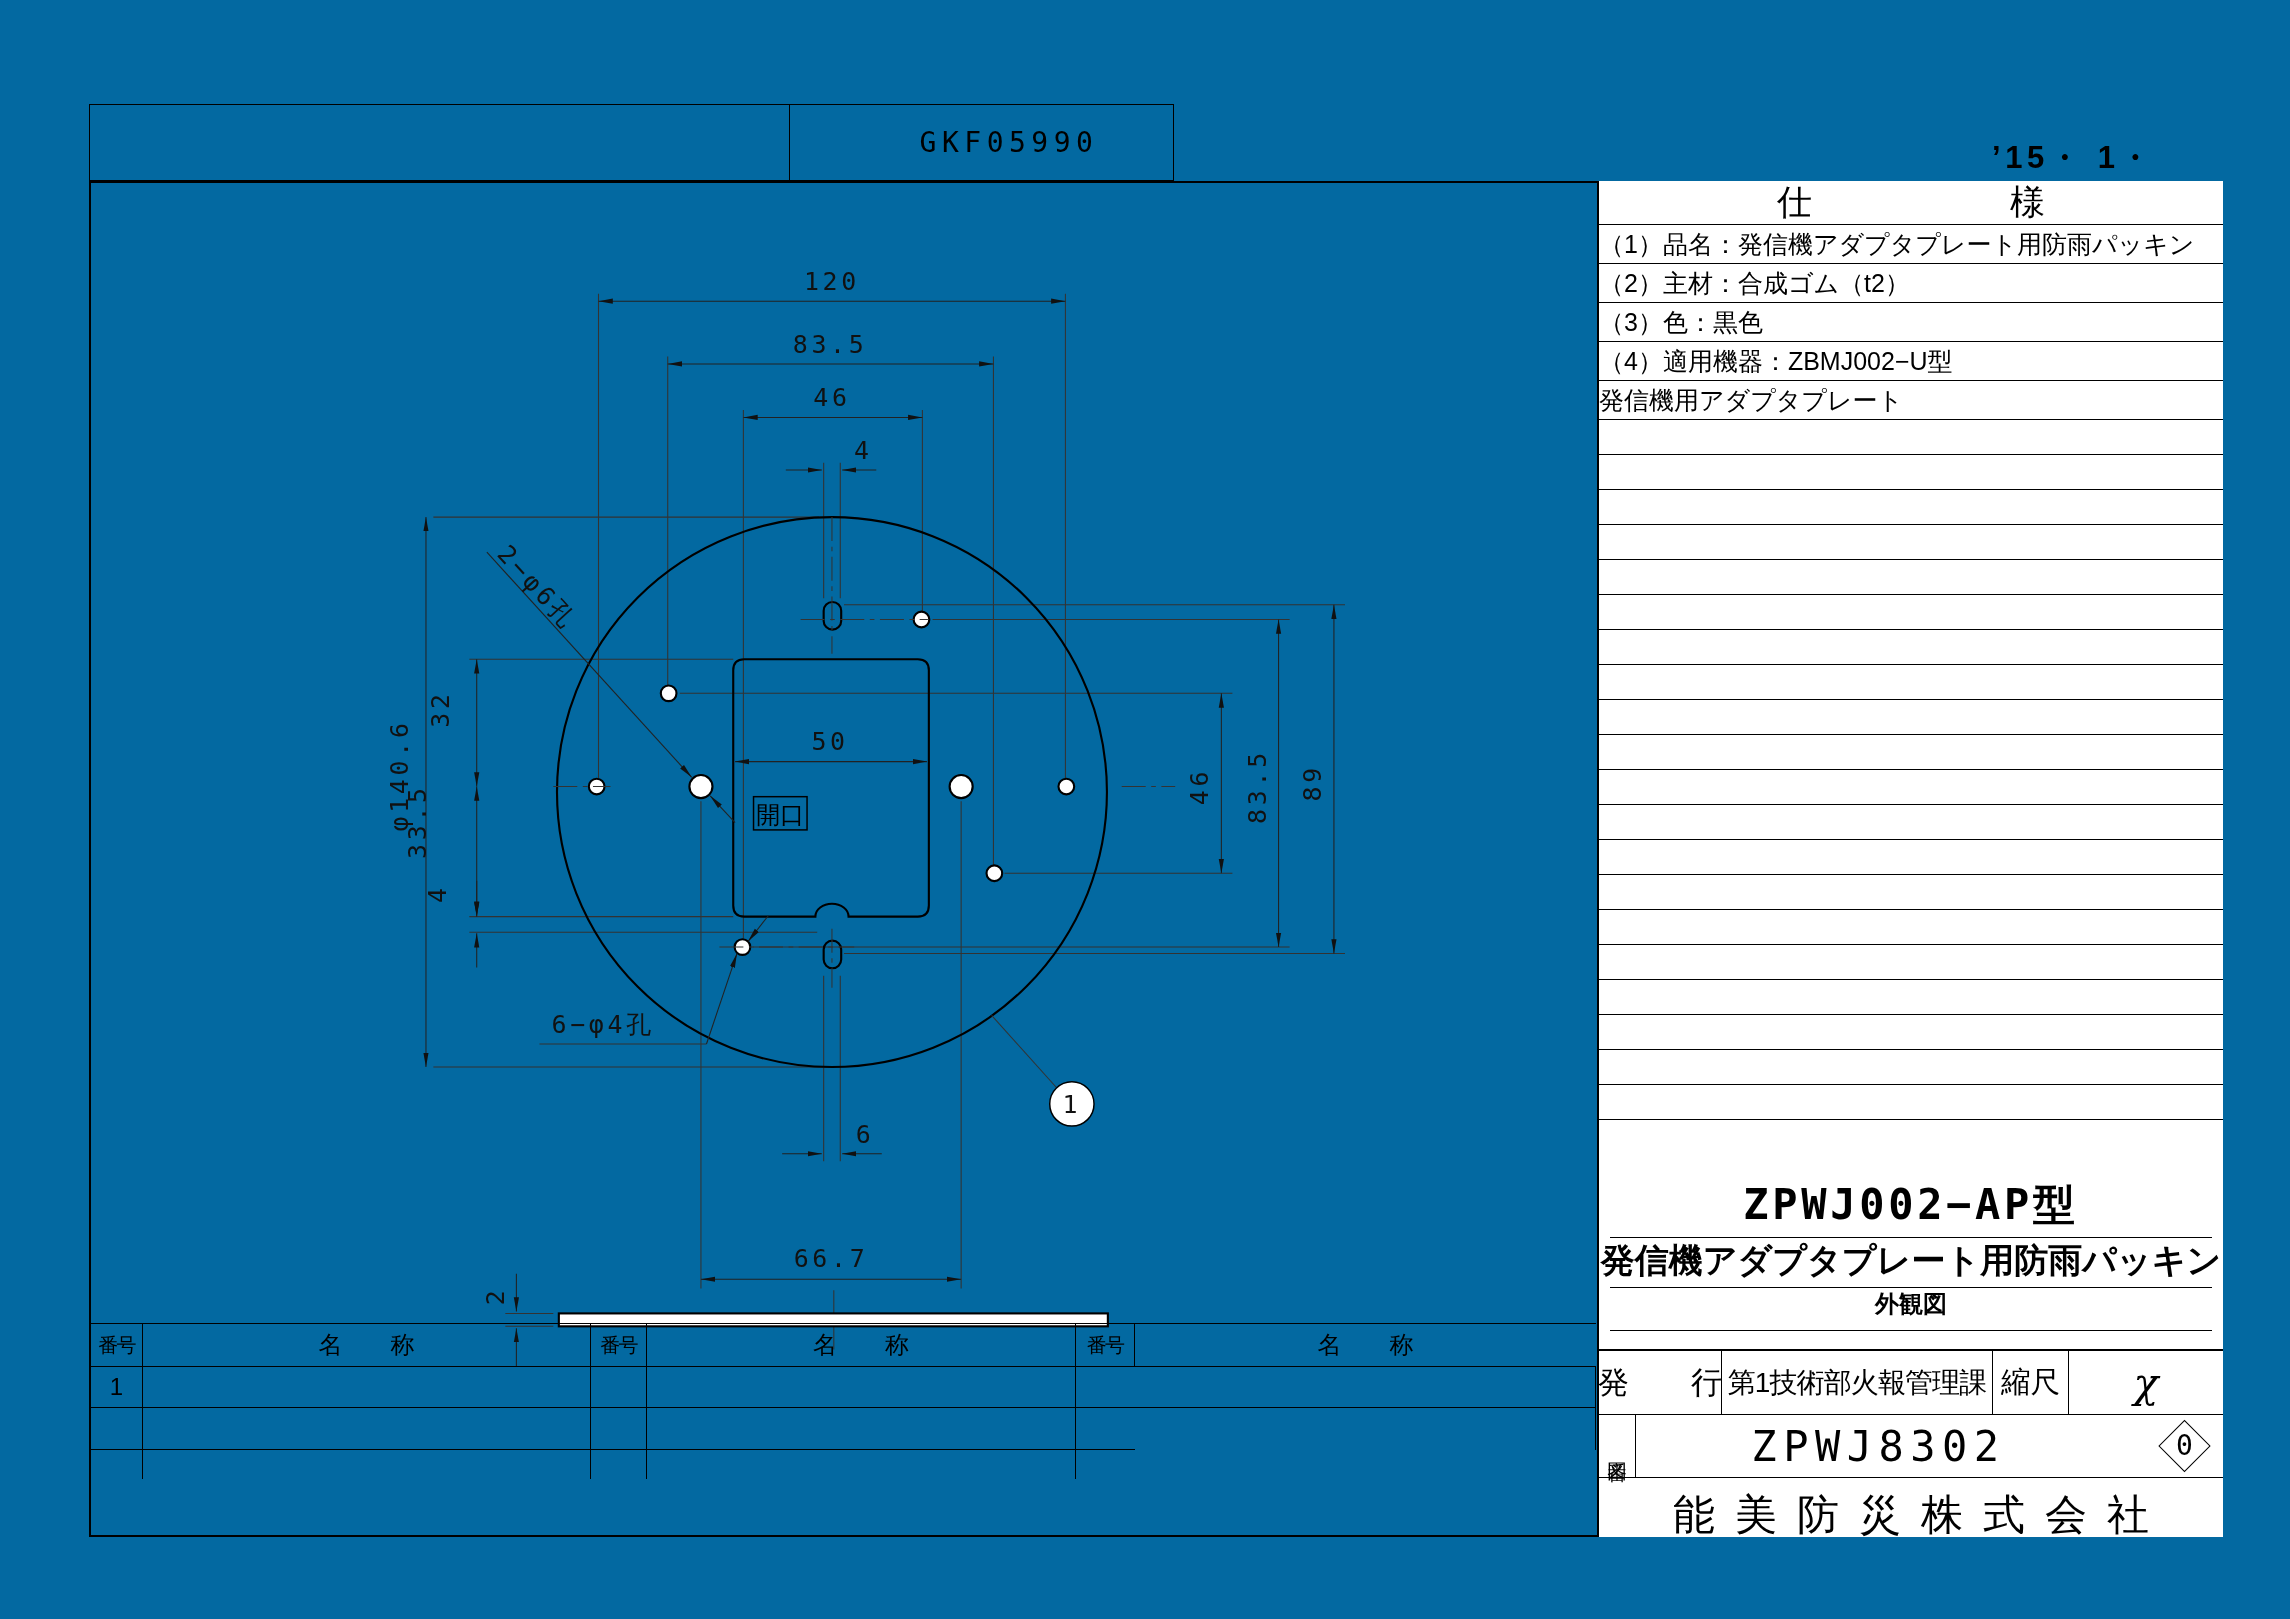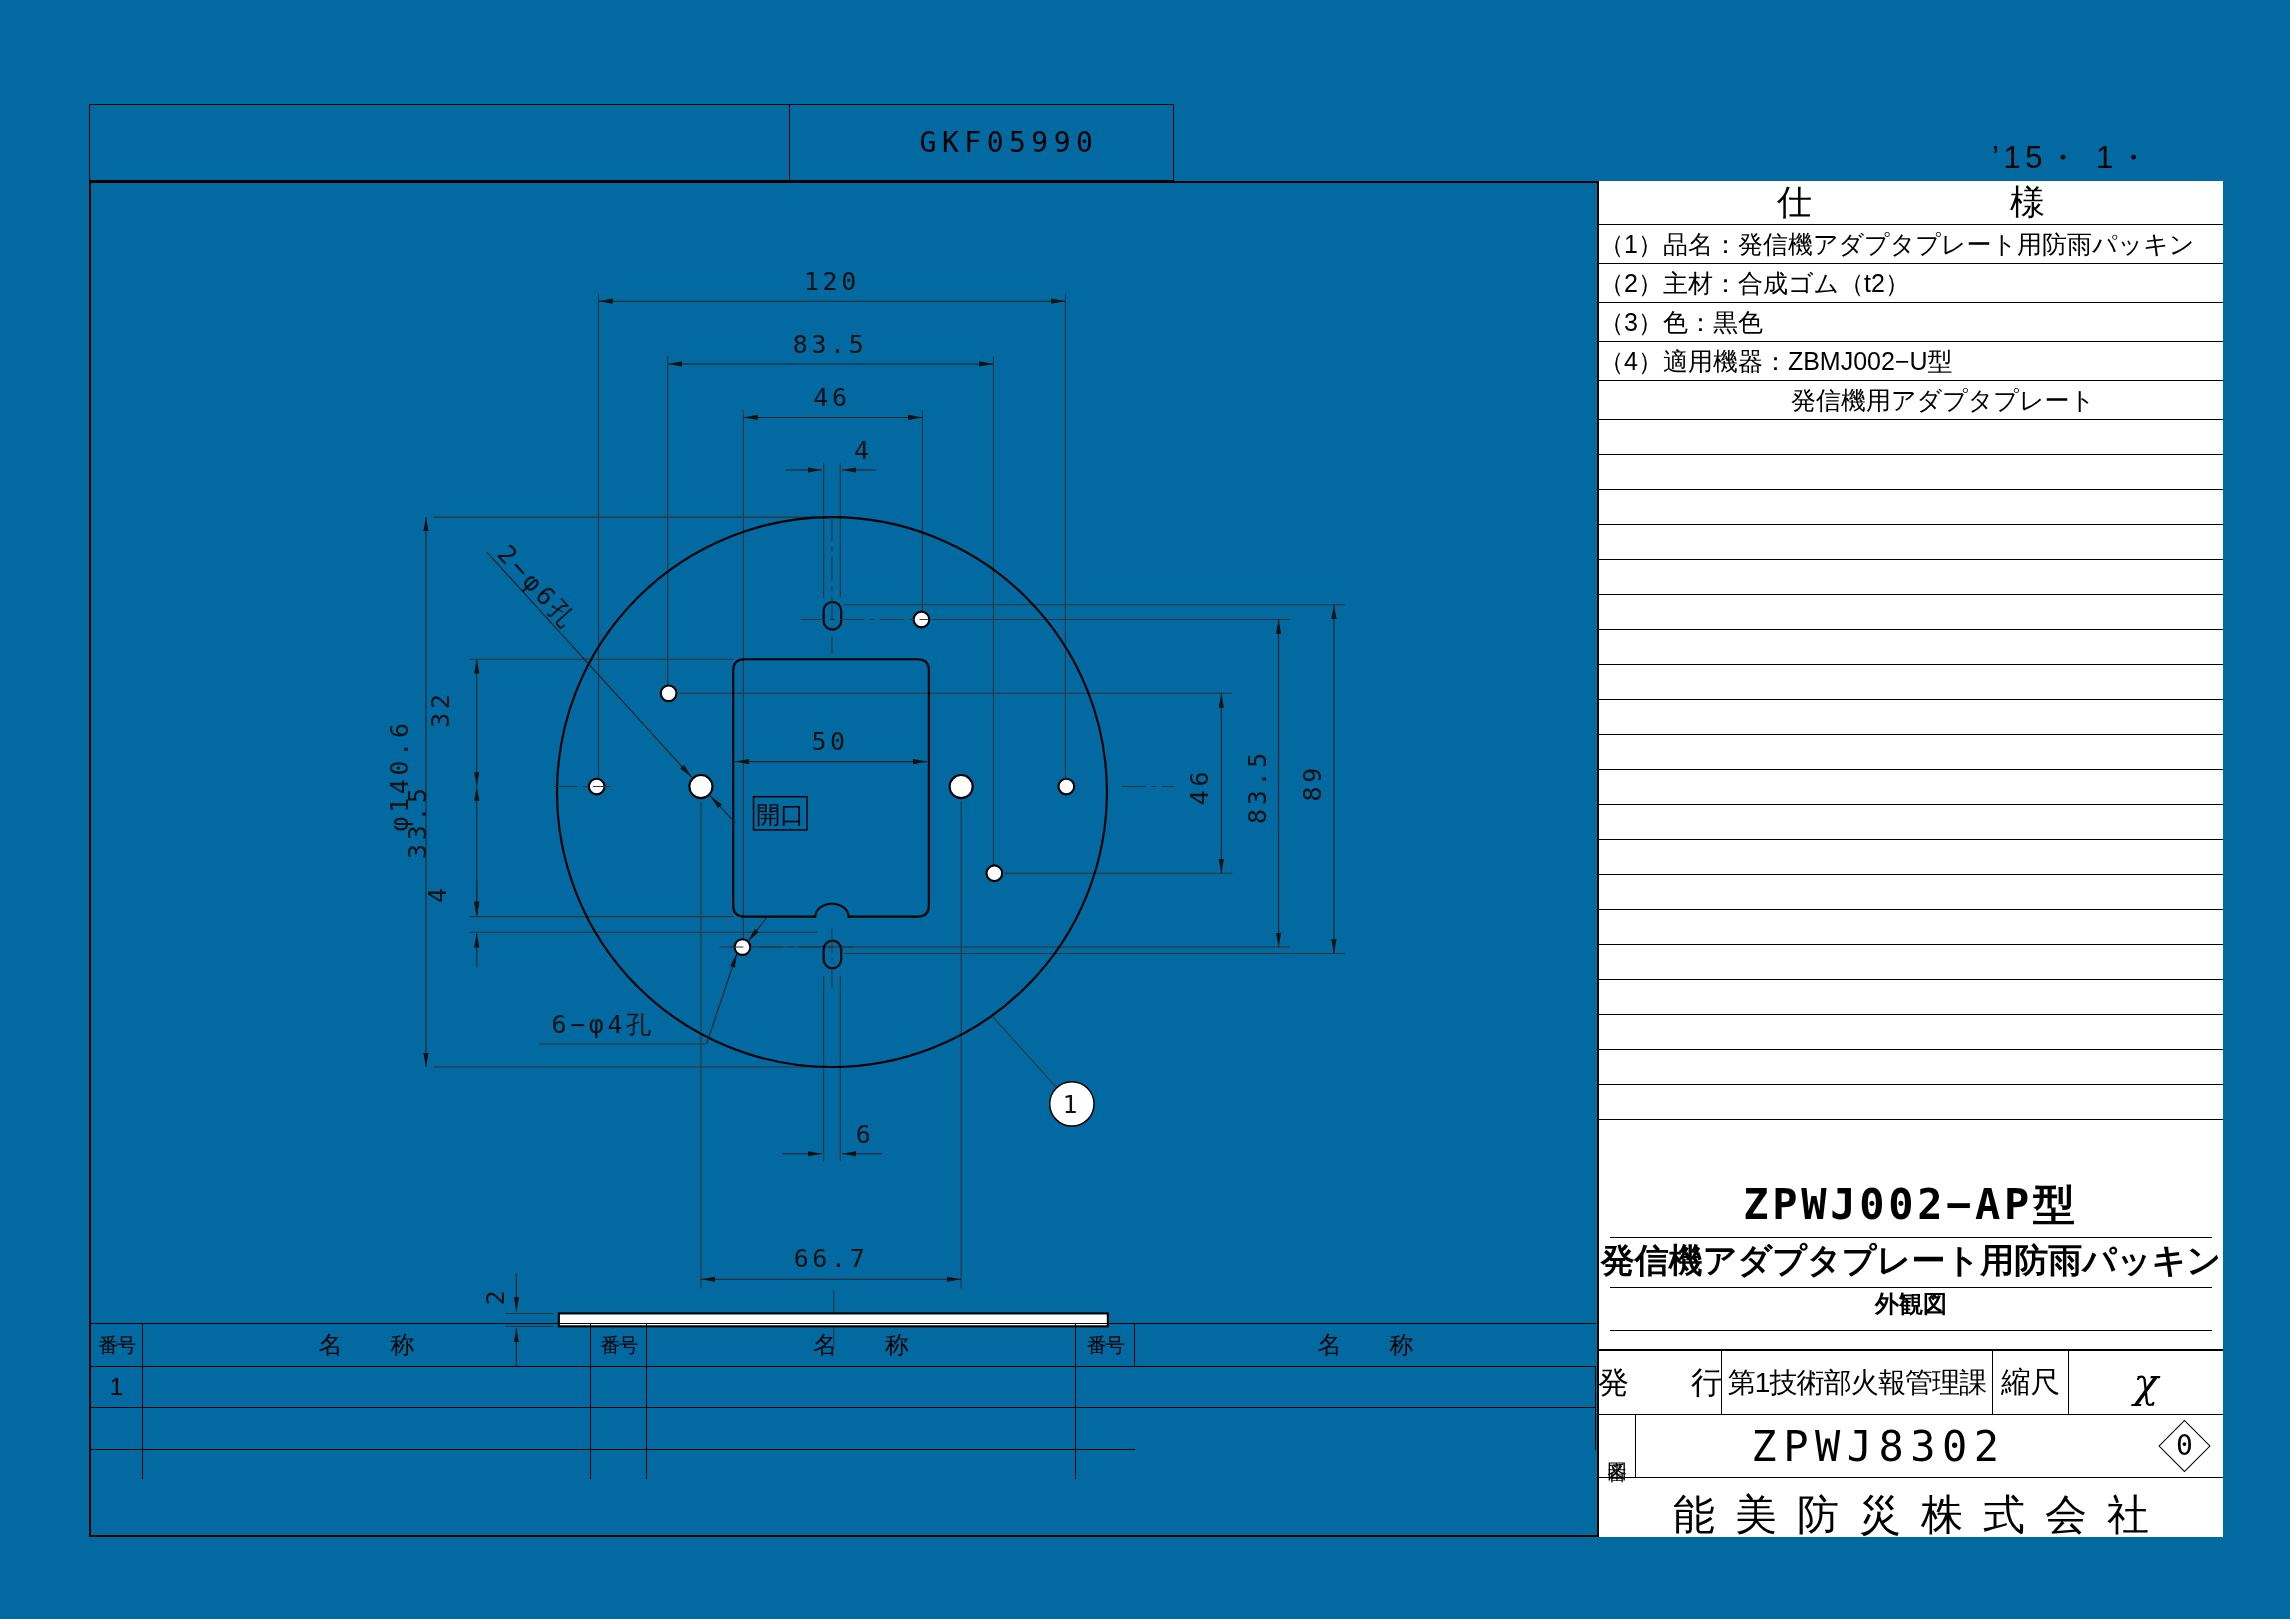--- a/index.html
+++ b/index.html
@@ -6,32 +6,32 @@
   .page{
     position:relative;width:2291px;height:1620px;background:#0369a1;
     font-family:"Liberation Sans",sans-serif;color:#000;overflow:hidden;
   }
   
   .top-strip{position:absolute;left:89px;top:104px;width:1085px;height:77px;
     border:1.8px solid #000;box-sizing:border-box;display:flex;}
   .top-strip .cell-blank{width:700px;border-right:1.8px solid #000;box-sizing:border-box;}
   .top-strip .cell-code{flex:1;display:flex;align-items:center;justify-content:center;
     font-family:"DejaVu Sans Mono",monospace;font-size:28px;letter-spacing:5.5px;padding-left:55px;box-sizing:border-box;}
-  .date-note{position:absolute;left:1992px;top:137px;font-size:31px;letter-spacing:4.6px;}
+  .date-note{position:absolute;left:1992px;top:137px;font-size:31px;letter-spacing:4.6px;font-weight:bold;}
   
   .frame{position:absolute;left:89px;top:181px;width:2134px;height:1356px;
     border:2.8px solid #000;box-sizing:border-box;}
   
   .right-panel{position:absolute;left:1597px;top:181px;width:626px;height:1356px;
     border-left:2.8px solid #000;box-sizing:border-box;background:#fff;}
   .spec-header{height:44px;border-bottom:1.8px solid #000;box-sizing:border-box;
     display:flex;align-items:center;justify-content:center;gap:198px;font-size:35px;}
   .spec-row{height:39px;border-bottom:1.8px solid #000;box-sizing:border-box;
     display:flex;align-items:center;font-size:25px;white-space:nowrap;}
-  .spec-row.indent{padding-left:192px;}
+  .spec-row.indent{}
   .spec-empty{height:35px;border-bottom:1.4px solid #000;box-sizing:border-box;}
   .title-section{height:231px;border-bottom:2.8px solid #000;box-sizing:border-box;padding:0 11px;font-weight:bold;}
   .ts-line{display:flex;align-items:flex-end;justify-content:center;border-bottom:1.8px solid #000;box-sizing:border-box;}
   .ts-model{height:118px;font-size:42px;letter-spacing:3.7px;font-family:"DejaVu Sans Mono",monospace;padding-bottom:3.7px;}
   .ts-name{height:50px;font-size:34px;padding-bottom:2.8px;white-space:nowrap;}
   .ts-type{height:43px;font-size:24px;padding-bottom:10px;}
   .issue-row{height:64px;border-bottom:1.8px solid #000;box-sizing:border-box;display:flex;}
   .issue-row>div{border-right:1.8px solid #000;box-sizing:border-box;display:flex;align-items:center;justify-content:center;}
   .issue-label{width:123px;font-size:31px;white-space:nowrap;}
   .issue-dept{width:271px;font-size:28px;white-space:nowrap;letter-spacing:-0.9px;}

